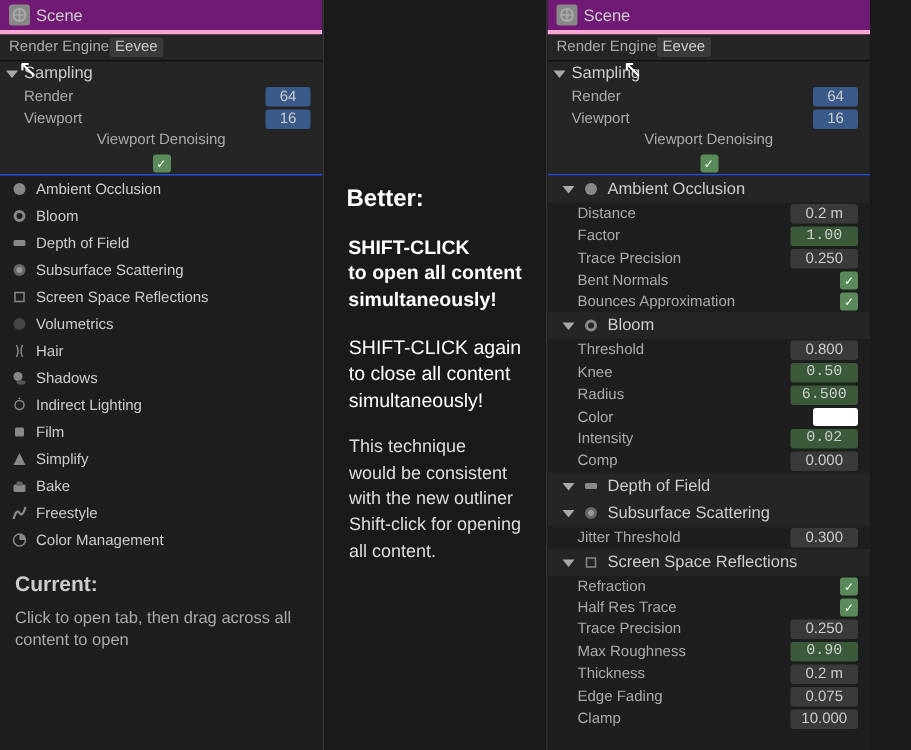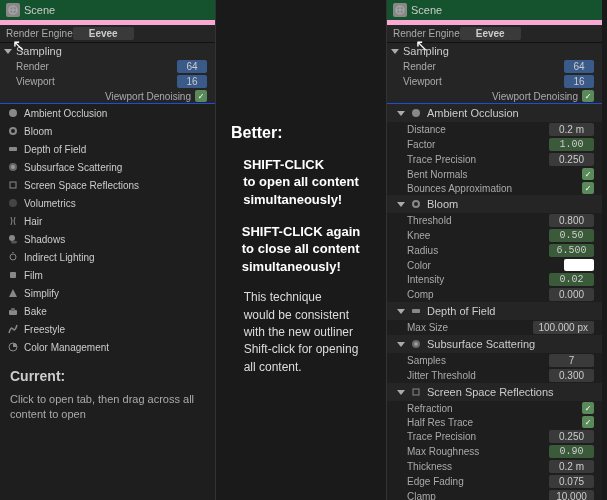--- a/index.html
+++ b/index.html
@@ -17,26 +17,26 @@
       width: 215px;
       background: #1e1e1e;
       display: flex;
       flex-direction: column;
       flex-shrink: 0;
       height: 500px;
       overflow: hidden;
     }
 
     .panel-header {
-      background: #14532d;
+      background: #701a75;
       padding: 3px 6px;
       display: flex;
-      align-items: center;
+      align-items: flex-end;
       gap: 4px;
-      border-bottom: 5px solid #f9a8d4;
+      border-bottom: 3px solid #f9a8d4;
     }
 
     .panel-header-icon {
       width: 14px;
       height: 14px;
       background: #888;
       border-radius: 2px;
       display: flex;
       align-items: center;
       justify-content: center;
@@ -60,23 +60,22 @@
 
     .render-engine-label {
       font-size: 10px;
       color: #aaa;
     }
 
     .render-engine-value {
       font-size: 10px;
       color: #ccc;
       background: #3a3a3a;
-      padding: 1px 16px;
+      padding: 1px 4px;
       border-radius: 2px;
-      font-weight: bold;
     }
 
     .sampling-section {
       background: #252525;
       border-bottom: 1px solid #1d4ed8;
     }
 
     .section-header {
       display: flex;
       align-items: center;
@@ -122,20 +121,21 @@
       min-width: 30px;
       text-align: center;
     }
 
     .viewport-denoising-row {
       display: flex;
       align-items: center;
       justify-content: flex-end;
       padding: 1px 8px;
       gap: 4px;
+      flex-direction: column;
     }
 
     .vd-label {
       font-size: 10px;
       color: #aaa;
     }
 
     .checkbox-checked {
       width: 12px;
       height: 12px;
@@ -190,21 +190,21 @@
     }
 
     .current-desc {
       font-size: 11px;
       color: #aaa;
       line-height: 1.4;
     }
 
     
     .middle-panel {
-      width: 172px;
+      width: 150px;
       background: #1a1a1a;
       display: flex;
       flex-direction: column;
       justify-content: center;
       align-items: center;
       padding: 20px 15px;
       flex-shrink: 0;
       border-left: 1px solid #333;
       border-right: 1px solid #333;
     }
@@ -220,21 +220,21 @@
     .shift-click-text {
       font-size: 13px;
       font-weight: bold;
       color: #fff;
       line-height: 1.35;
       margin-bottom: 14px;
     }
 
     .shift-click-text2 {
       font-size: 13px;
-      font-weight: bold;
+      font-weight: normal;
       color: #fff;
       line-height: 1.35;
       margin-bottom: 14px;
     }
 
     .technique-text {
       font-size: 12px;
       color: #ddd;
       line-height: 1.45;
     }
@@ -615,40 +615,32 @@
 
       <div class="sub-section-header">
         <div class="triangle triangle-down"></div>
         <div class="item-icon">
             <svg width="10" height="10">
               <rect x="1" y="3" width="8" height="4" fill="#888" rx="1"></rect>
             </svg>
           </div>
         <span class="section-label">Depth of Field</span>
       </div>
-      <div class="prop-row">
-        <span class="prop-label">Max Size</span>
-        <span class="prop-value prop-value-gray">100.000 px</span>
-      </div>
 
       <div class="sub-section-header">
         <div class="triangle triangle-down"></div>
         <div class="item-icon">
             <svg width="10" height="10">
               <circle cx="5" cy="5" r="4" fill="#666"></circle>
               <circle cx="5" cy="5" r="2" fill="#999"></circle>
             </svg>
           </div>
         <span class="section-label">Subsurface Scattering</span>
       </div>
       <div class="prop-row">
-        <span class="prop-label">Samples</span>
-        <span class="prop-value prop-value-gray">7</span>
-      </div>
-      <div class="prop-row">
         <span class="prop-label">Jitter Threshold</span>
         <span class="prop-value prop-value-gray">0.300</span>
       </div>
 
       <div class="sub-section-header">
         <div class="triangle triangle-down"></div>
         <div class="item-icon">
             <svg width="10" height="10">
               <rect x="2" y="2" width="6" height="6" fill="none" stroke="#888" stroke-width="1"></rect>
             </svg>

